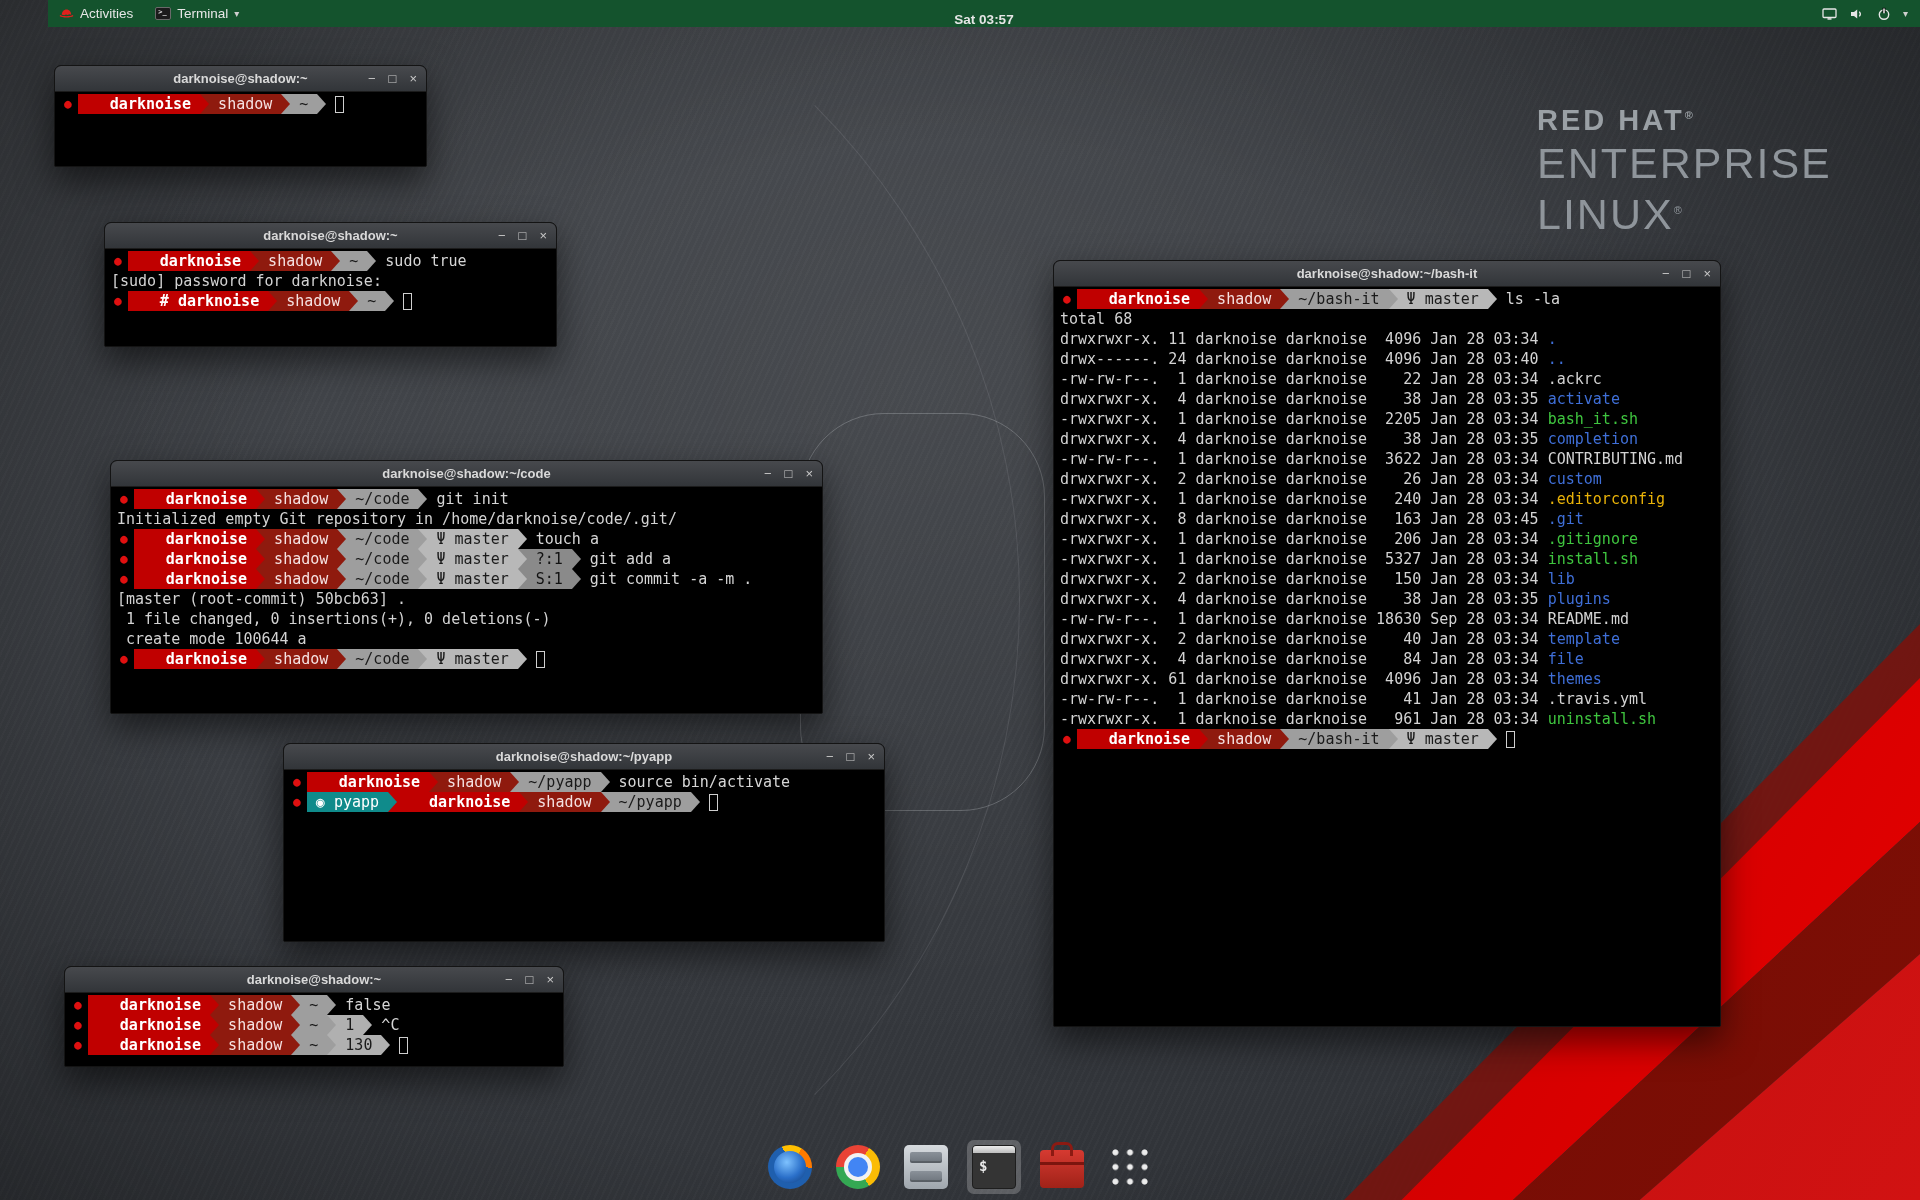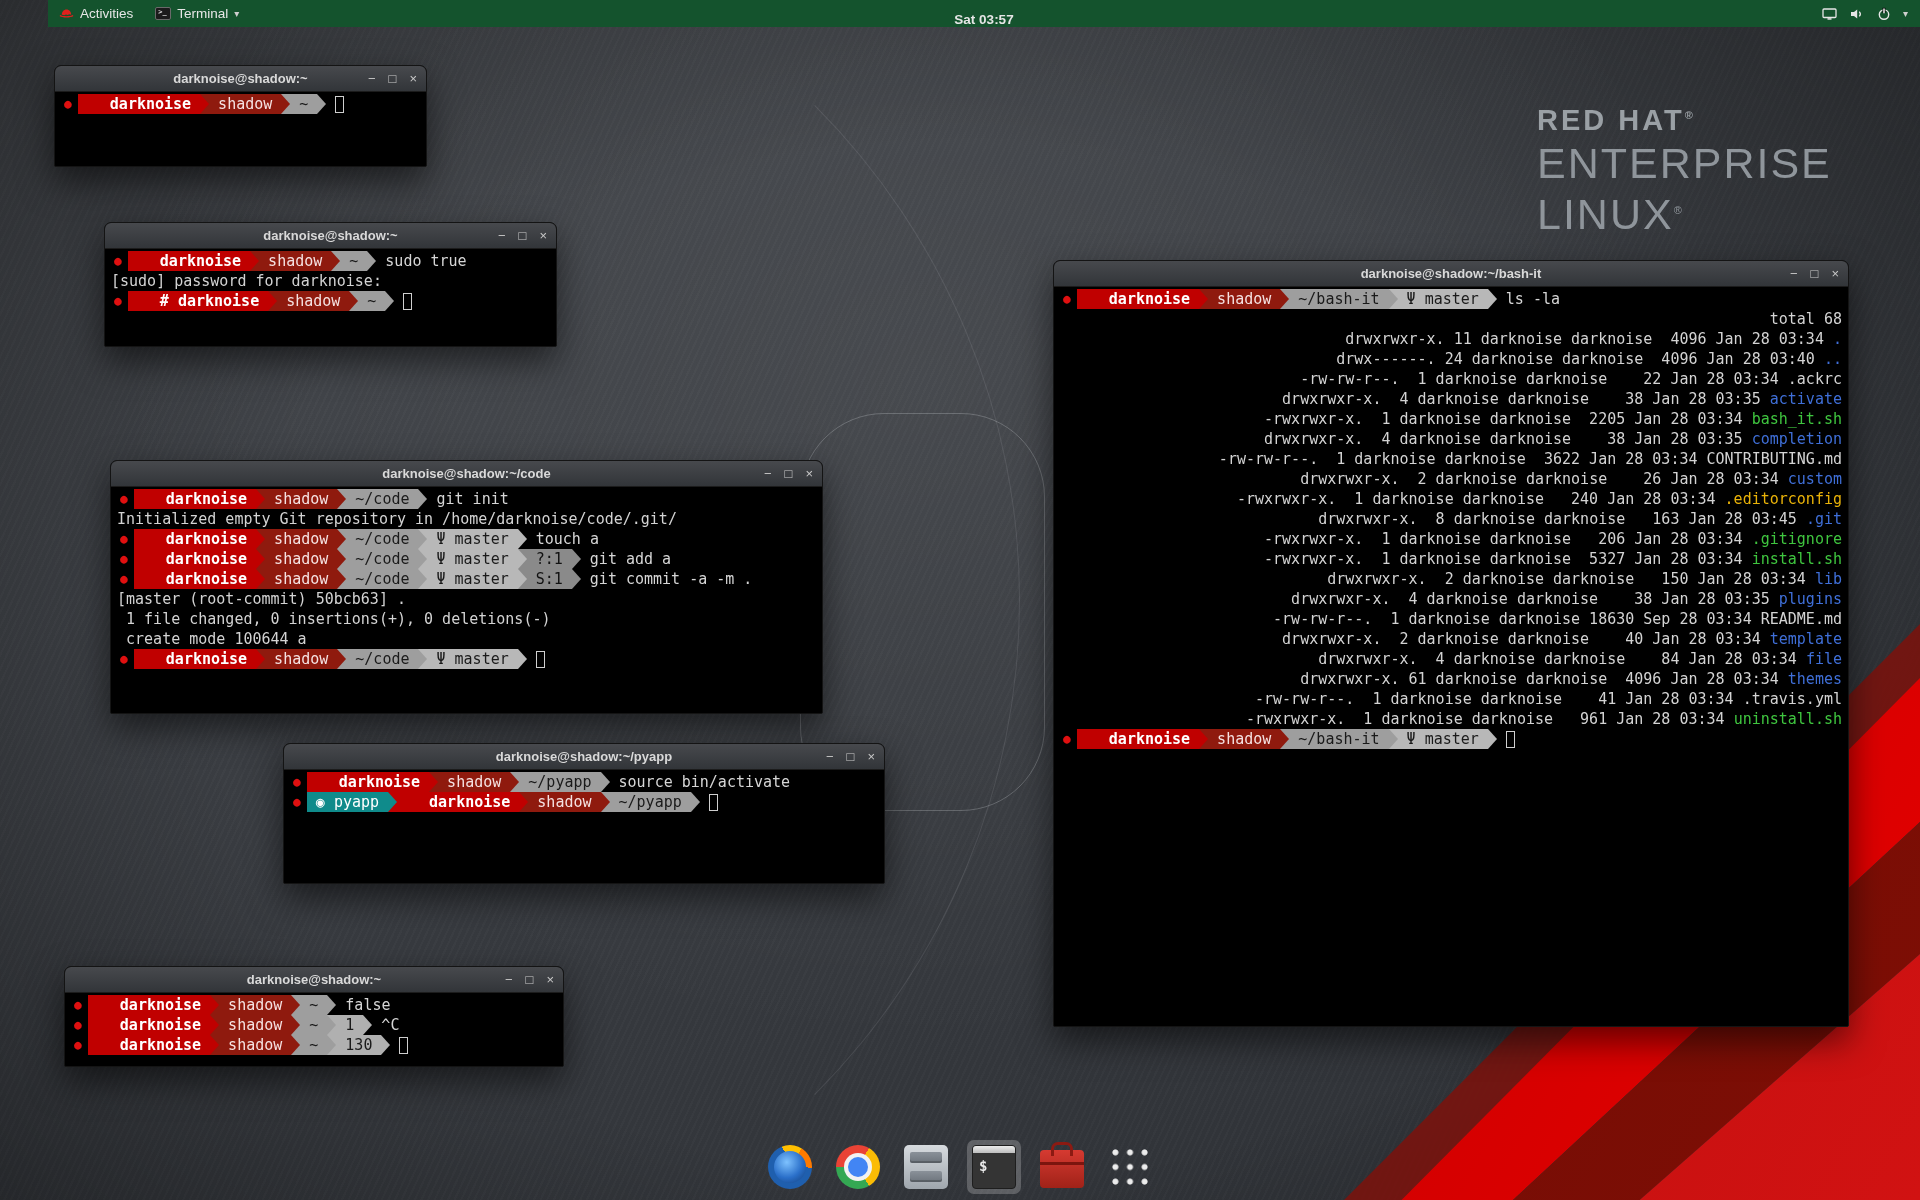--- a/index.html
+++ b/index.html
@@ -64,23 +64,23 @@
   .seg-os { padding:0 6px 0 3px; font-size:13px; }
   .seg-user { font-weight:bold;padding-left:32px; }
   .pl-arrow { display:inline-block; width:0; height:0;
     border-top:10px solid transparent; border-bottom:10px solid transparent; border-left:9px solid transparent; }
   .cmd { padding-left:9px; color:#d6d6d6; white-space:pre; line-height:20px; }
   .cursor { width:9px; height:17px; border:1px solid #cfcfcf; margin-left:9px; align-self:center; display:inline-block; }
 
   .w1 { left:54px;  top:65px;  width:373px; height:102px; }
   .w2 { left:104px; top:222px; width:453px; height:125px; }
   .w3 { left:110px; top:460px; width:713px; height:254px; }
-  .w4 { left:283px; top:743px; width:602px; height:141px; }
+  .w4 { left:283px; top:743px; width:602px; height:199px; }
   .w5 { left:64px;  top:966px; width:500px; height:101px; }
-  .w6 { left:1053px;top:260px; width:796px; height:767px;text-align:right; }
+  .w6 { left:1053px;top:260px; width:668px; height:767px; }
 
   
   .dock { position:absolute; bottom:6px; left:50%; transform:translateX(-50%); z-index:50;
     display:flex; align-items:center; gap:14px; }
   .dock-item { padding:5px; border-radius:7px; }
   .dock-item.active { background:rgba(255,255,255,0.22); }
   .dock-icon { width:44px; height:44px; position:relative; }
   .icon-firefox { border-radius:50%; overflow:hidden;
     background:conic-gradient(from -30deg at 55% 45%, #ffbf00 0 60deg, #ff7a00 60deg 130deg, #1f5fae 130deg 360deg); }
   .icon-firefox::after { content:""; position:absolute; inset:6px; border-radius:50%;

